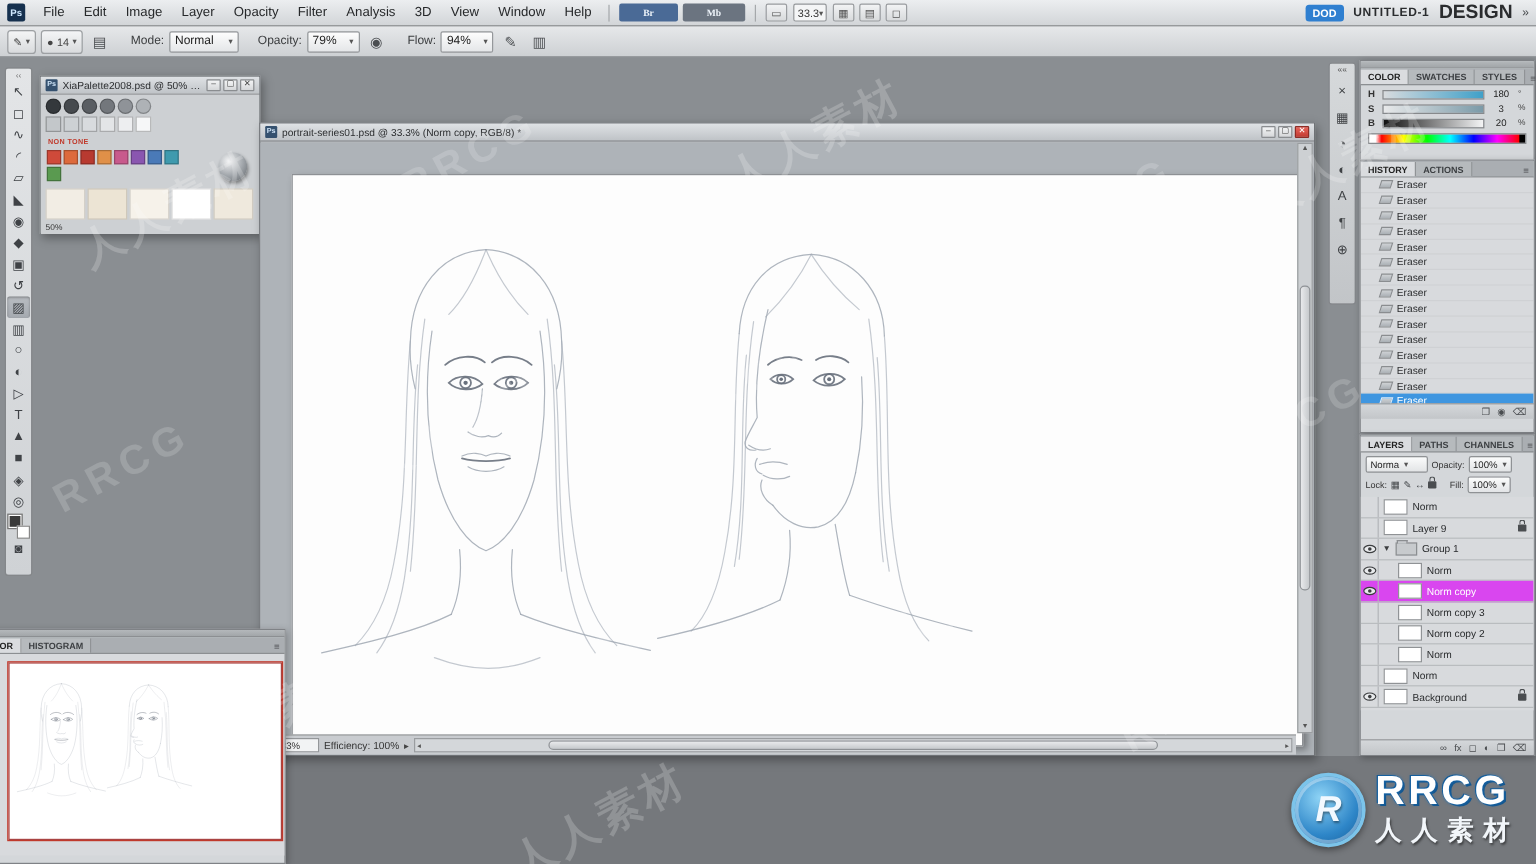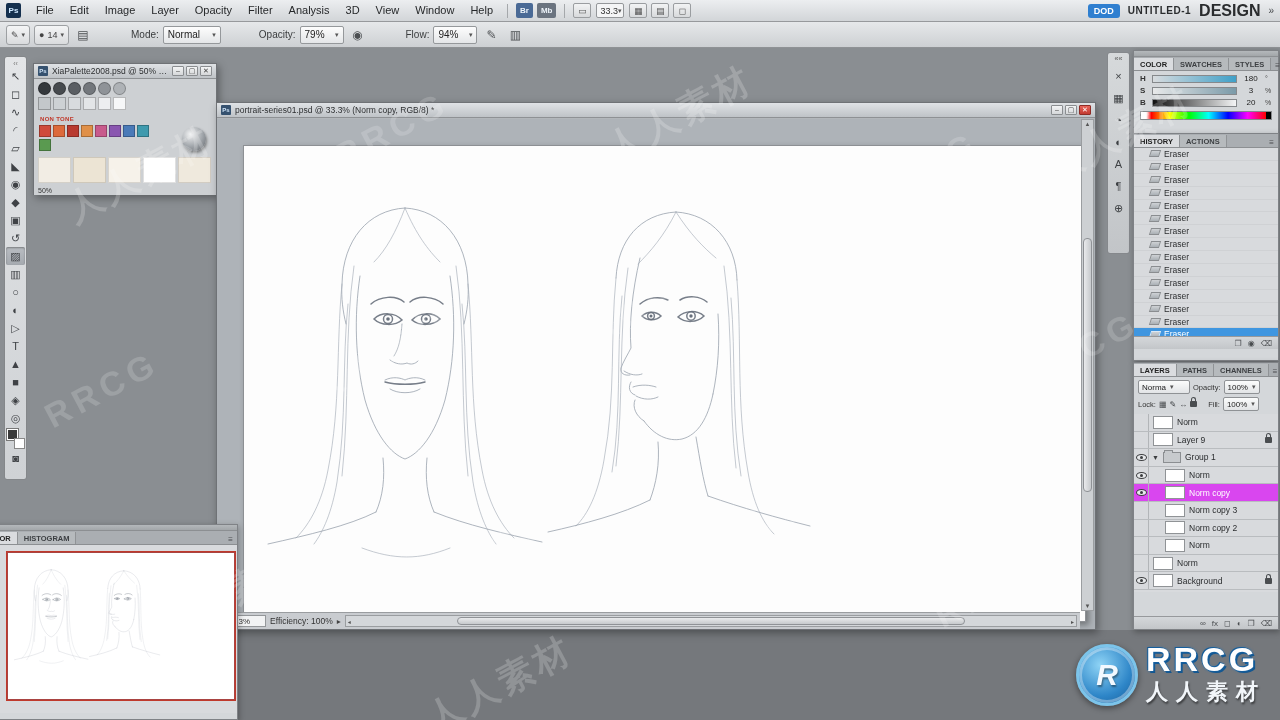--- a/index.html
+++ b/index.html
@@ -16,22 +16,22 @@
   
   #menubar {
     left:0; top:0; width:1280px; height:22px;
     background:linear-gradient(#eceef0,#d2d5d8);
     border-bottom:1px solid #97999c;
     display:flex; align-items:center; gap:0; padding:0 6px;
   }
   .ps-logo { width:15px; height:15px; background:#15304e; color:#cfe8ff; font-size:8px; font-weight:bold;
     display:flex; align-items:center; justify-content:center; border-radius:2px; margin-right:7px; }
   .menu-item { padding:0 8px; font-size:11px; color:#26282a; cursor:default; line-height:21px; }
-  .badge { height:15px; padding:0 4px; border-radius:2px; color:#eef4fa; font-size:8px; font-weight:bold;
-    display:flex; align-items:center; margin:0 2px; }
+  .badge { height:15px; padding:0 20px; border-radius:2px; color:#eef4fa; font-size:8px; font-weight:bold;
+    display:flex; align-items:center; margin:0 2px;font-family:Liberation Serif, serif; }
   .badge.br { background:#4a6a96; }
   .badge.mb { background:#6b7480; }
   .bar-sep { width:1px; height:14px; background:#a5a8ab; margin:0 6px; }
   .bar-ico { width:18px; height:15px; border:1px solid #9a9da0; background:linear-gradient(#f2f3f4,#d8dadc);
     border-radius:2px; display:flex; align-items:center; justify-content:center; font-size:9px; color:#555; margin:0 2px; }
   .zoom-box { width:28px; height:15px; background:#f4f5f6; border:1px solid #94979a; border-radius:2px;
     font-size:9px; color:#333; display:flex; align-items:center; justify-content:space-between; padding:0 3px; margin:0 3px; }
   #menubar-right { margin-left:auto; display:flex; align-items:center; gap:8px; }
   .blue-badge { background:#2f7fd0; color:#fff; font-size:9px; font-weight:bold; padding:2px 6px; border-radius:3px; }
   .rec-title { font-size:10px; font-weight:bold; color:#2a2c2e; letter-spacing:.5px; }
@@ -40,21 +40,21 @@
 
   
   #optionsbar {
     left:0; top:22px; width:1280px; height:26px;
     background:linear-gradient(#e6e8ea,#cdd0d3);
     border-bottom:1px solid #8f9295;
     display:flex; align-items:center; padding:0 6px; gap:4px;
   }
   .opt-chip { height:20px; border:1px solid #9da0a3; border-radius:3px; background:linear-gradient(#f4f5f6,#d9dbdd);
     display:flex; align-items:center; padding:0 4px; gap:3px; font-size:9px; color:#444; }
-  .opt-label { font-size:10px; color:#3a3c3e; margin-left:22px;padding-left:12px; }
+  .opt-label { font-size:10px; color:#3a3c3e; margin-left:0;padding-left:12px; }
   .opt-select { height:18px; min-width:58px; background:linear-gradient(#fdfdfd,#e4e6e8); border:1px solid #95989b;
     border-radius:2px; display:flex; align-items:center; justify-content:space-between; font-size:10px; color:#222;
     padding:0 4px; gap:6px; }
   .caret { font-size:7px; color:#555; }
   .opt-ico { width:20px; height:19px; border:1px solid transparent; display:flex; align-items:center; justify-content:center;
     color:#4c4f52; font-size:12px; }
 
   
   #bottomstrip { left:0; top:630px; width:1280px; height:90px; background:#75787c; }
 

